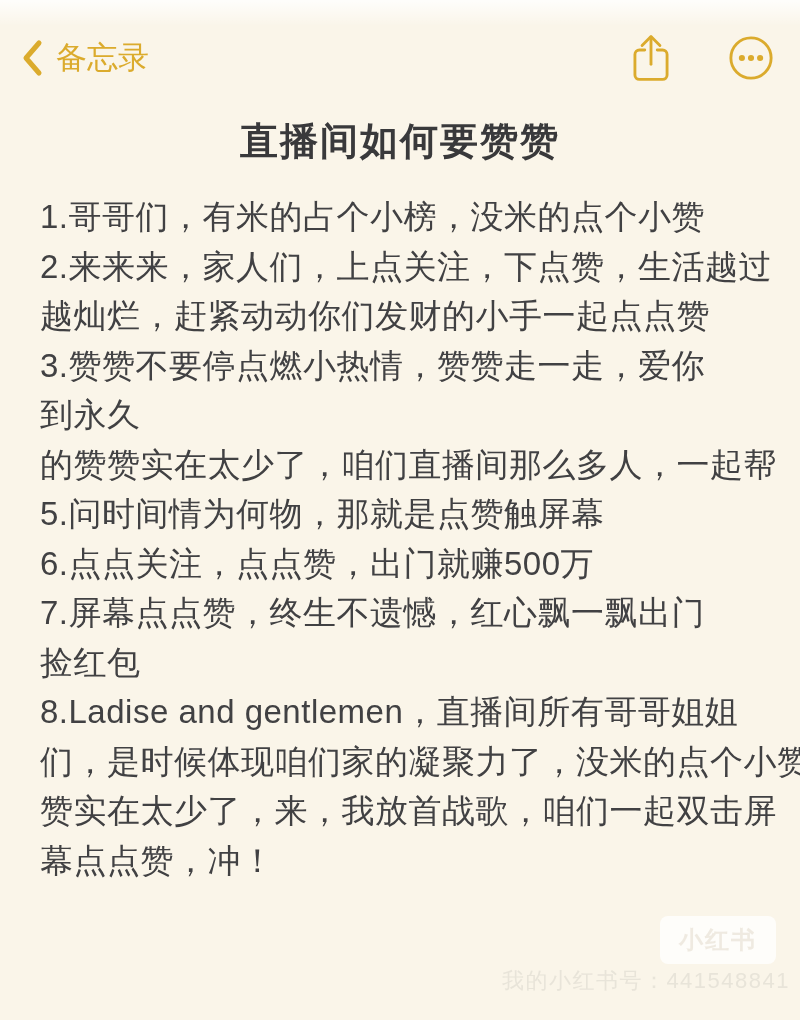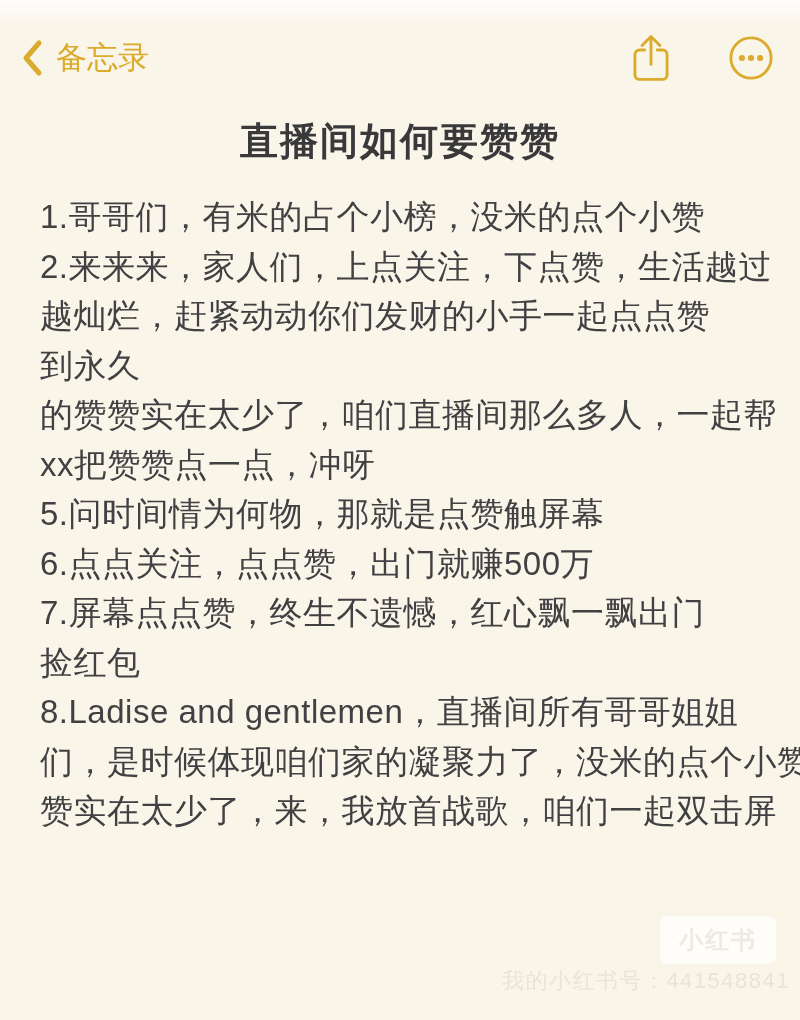--- a/index.html
+++ b/index.html
@@ -104,28 +104,29 @@
       </div>
     </div>
   </div>
 
   <div class="note-title">直播间如何要赞赞</div>
 
   <div class="note-body">
       <div class="note-line">1.哥哥们，有米的占个小榜，没米的点个小赞</div>
       <div class="note-line">2.来来来，家人们，上点关注，下点赞，生活越过</div>
       <div class="note-line">越灿烂，赶紧动动你们发财的小手一起点点赞</div>
+      <div class="note-line">3.赞赞不要停点燃小热情，赞赞走一走，爱你</div>
       <div class="note-line">到永久</div>
       <div class="note-line">的赞赞实在太少了，咱们直播间那么多人，一起帮</div>
-      <div class="note-line">xx把赞赞点一点，冲呀</div>
       <div class="note-line">5.问时间情为何物，那就是点赞触屏幕</div>
       <div class="note-line">6.点点关注，点点赞，出门就赚500万</div>
       <div class="note-line">7.屏幕点点赞，终生不遗憾，红心飘一飘出门</div>
       <div class="note-line">捡红包</div>
       <div class="note-line">8.Ladise and gentlemen，直播间所有哥哥姐姐</div>
       <div class="note-line">们，是时候体现咱们家的凝聚力了，没米的点个小赞</div>
       <div class="note-line">赞实在太少了，来，我放首战歌，咱们一起双击屏</div>
+      <div class="note-line">幕点点赞，冲！</div>
     </div>
 
   <div class="wm-logo">小红书</div>
   <div class="wm-text">我的小红书号：441548841</div>
 
 </div>
 
 </body></html>

